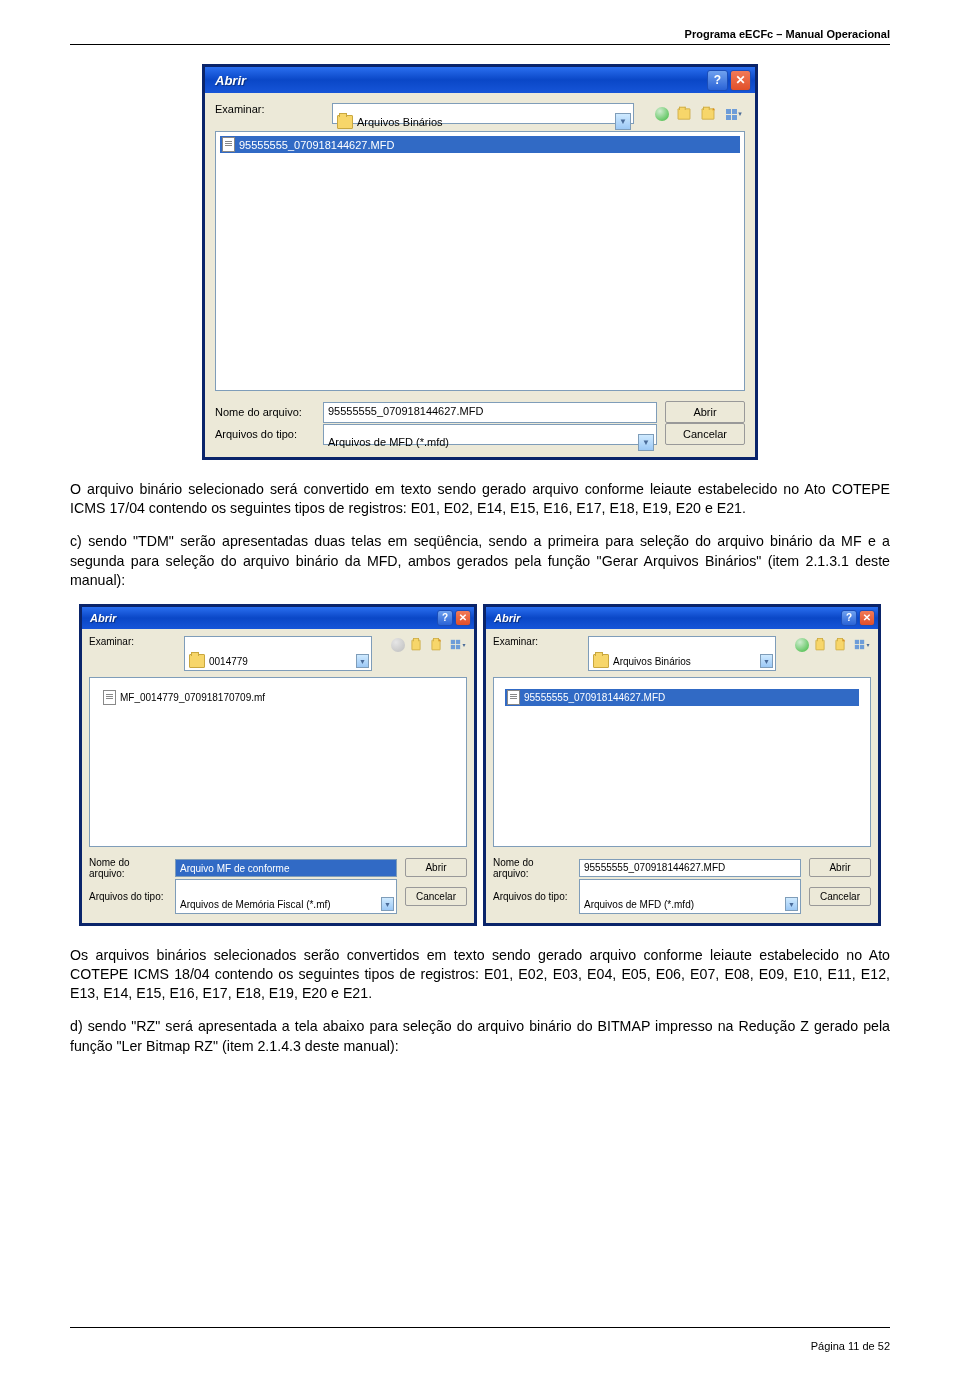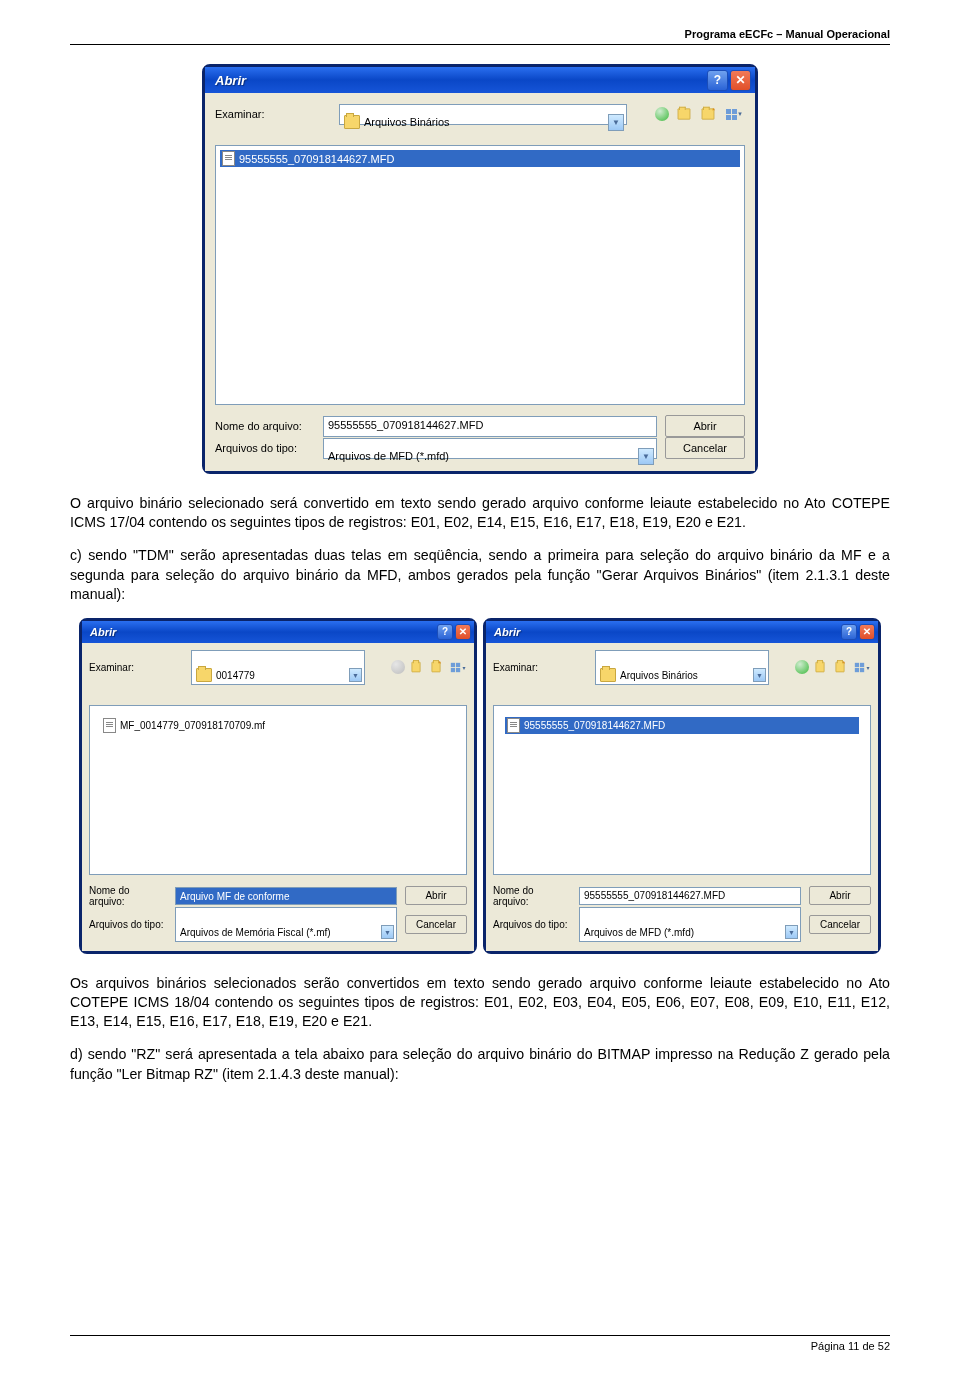--- a/index.html
+++ b/index.html
@@ -27,42 +27,42 @@
     padding-bottom: 4px;
   }
   .footer {
     position: absolute;
     bottom: 24px;
     right: 70px;
     width: 820px;
     border-top: 1px solid #000;
     text-align: right;
     font-size: 11px;
-    padding-top: 4px;
+    padding-top: 12px;
   }
   .para {
     font-size: 14.2px;
     line-height: 1.35;
     text-align: justify;
     margin: 14px 0;
   }
   .dialog-wrap {
     display: flex;
     justify-content: center;
     margin: 4px 0 20px 0;
   }
   .dialog-row {
     display: flex;
     gap: 6px;
     justify-content: center;
     margin: 4px 0 20px 0;
   }
   .dialog {
     border: 3px solid #0a246a;
-    border-radius: 8px;
+    border-radius: 0;
     background: #0a246a;
     font-family: Tahoma, Arial, sans-serif;
     font-size: 11px;
     width: 556px;
   }
   .dialog.small { width: 398px; font-size: 10px; }
   .titlebar {
     background: linear-gradient(to bottom, #2a6ff0, #0a47c7 50%, #1655d8);
     color: #fff;
     padding: 4px 4px 4px 10px;
@@ -86,22 +86,22 @@
     color:#fff;
   }
   .small .tbtn { width:16px; height:16px; font-size:10px; }
   .tbtn.close { background: linear-gradient(to bottom,#f17a57,#e14f29); color:#fff; }
   .body {
     background: #ece9d8;
     padding: 10px 10px 12px 10px;
   }
   .small .body { padding: 7px 7px 9px 7px; }
   .top-row {
-    display:flex; align-items:center; gap:24px;
-    margin-bottom: 20px;
+    display:flex; align-items:flex-start; gap:17px;
+    margin-bottom: 6px;
   }
   .lbl { width: 100px; }
   .small .lbl { width: 78px; font-size:10px; }
   .combo {
     flex:1;
     display:flex; align-items:center;
     background:#fff; border:1px solid #7f9db9;
     height:21px; padding:16px 2px 0 4px;
   }
   .small .combo { height:35px; }

